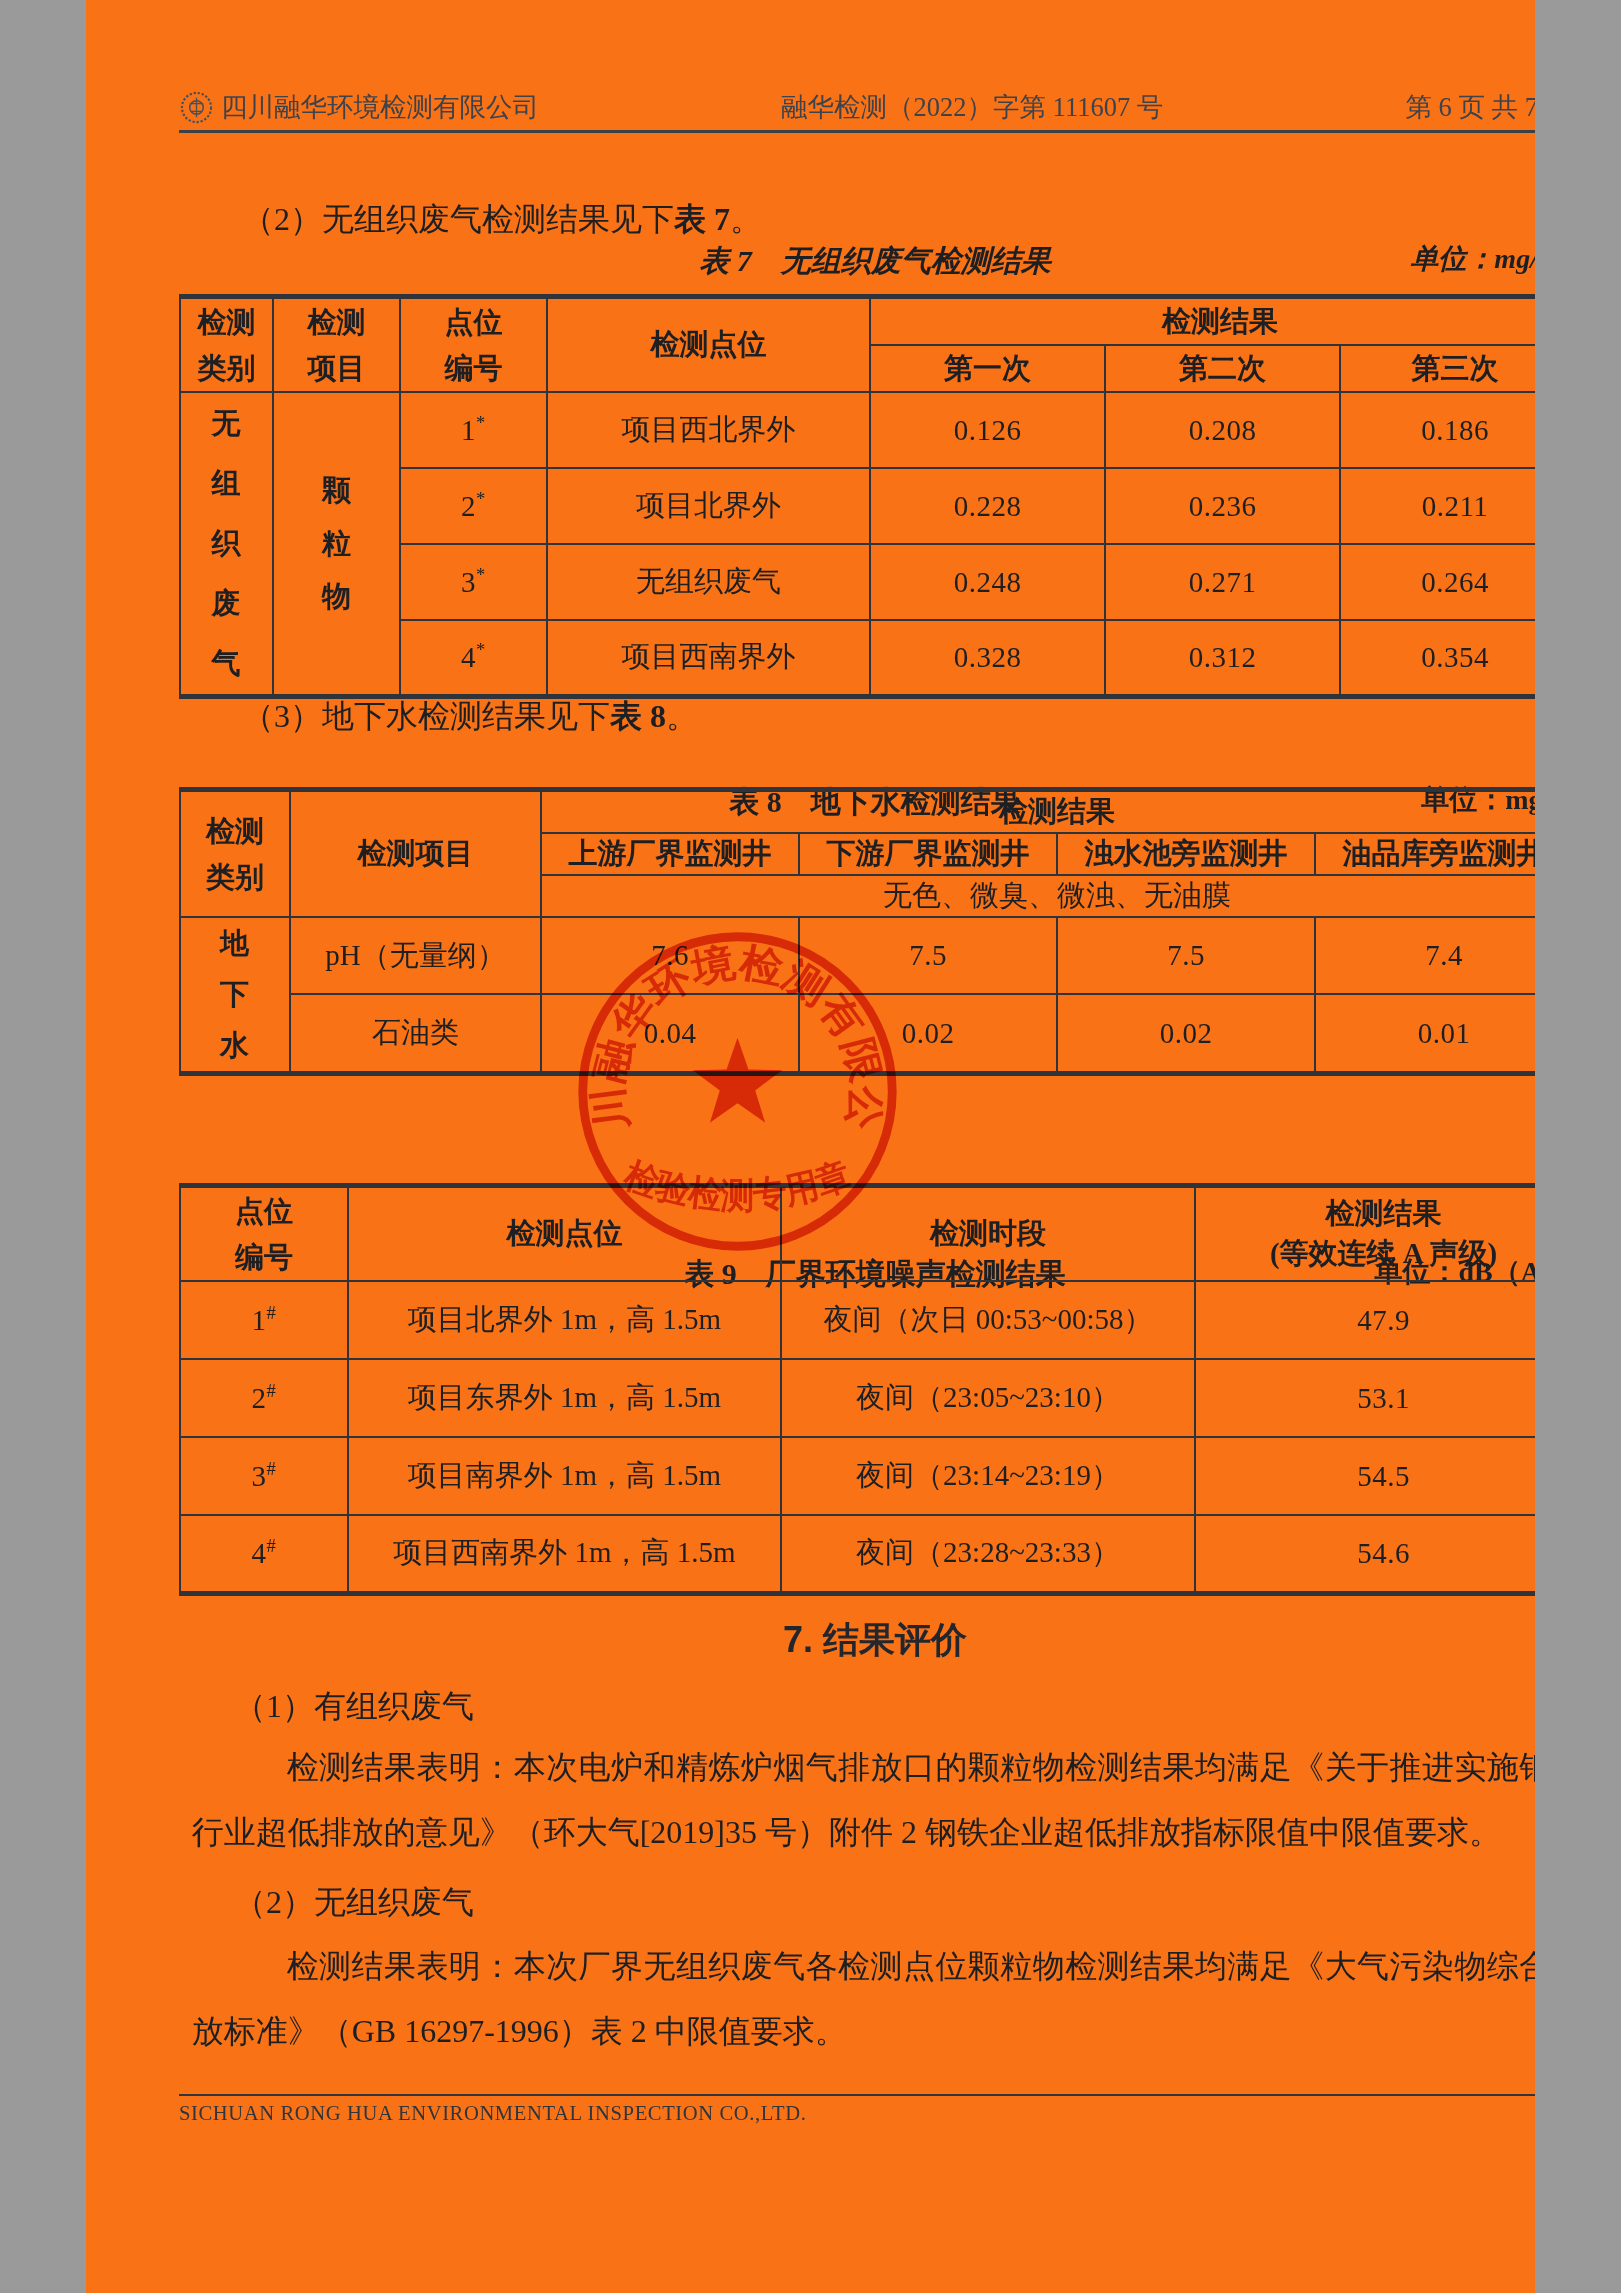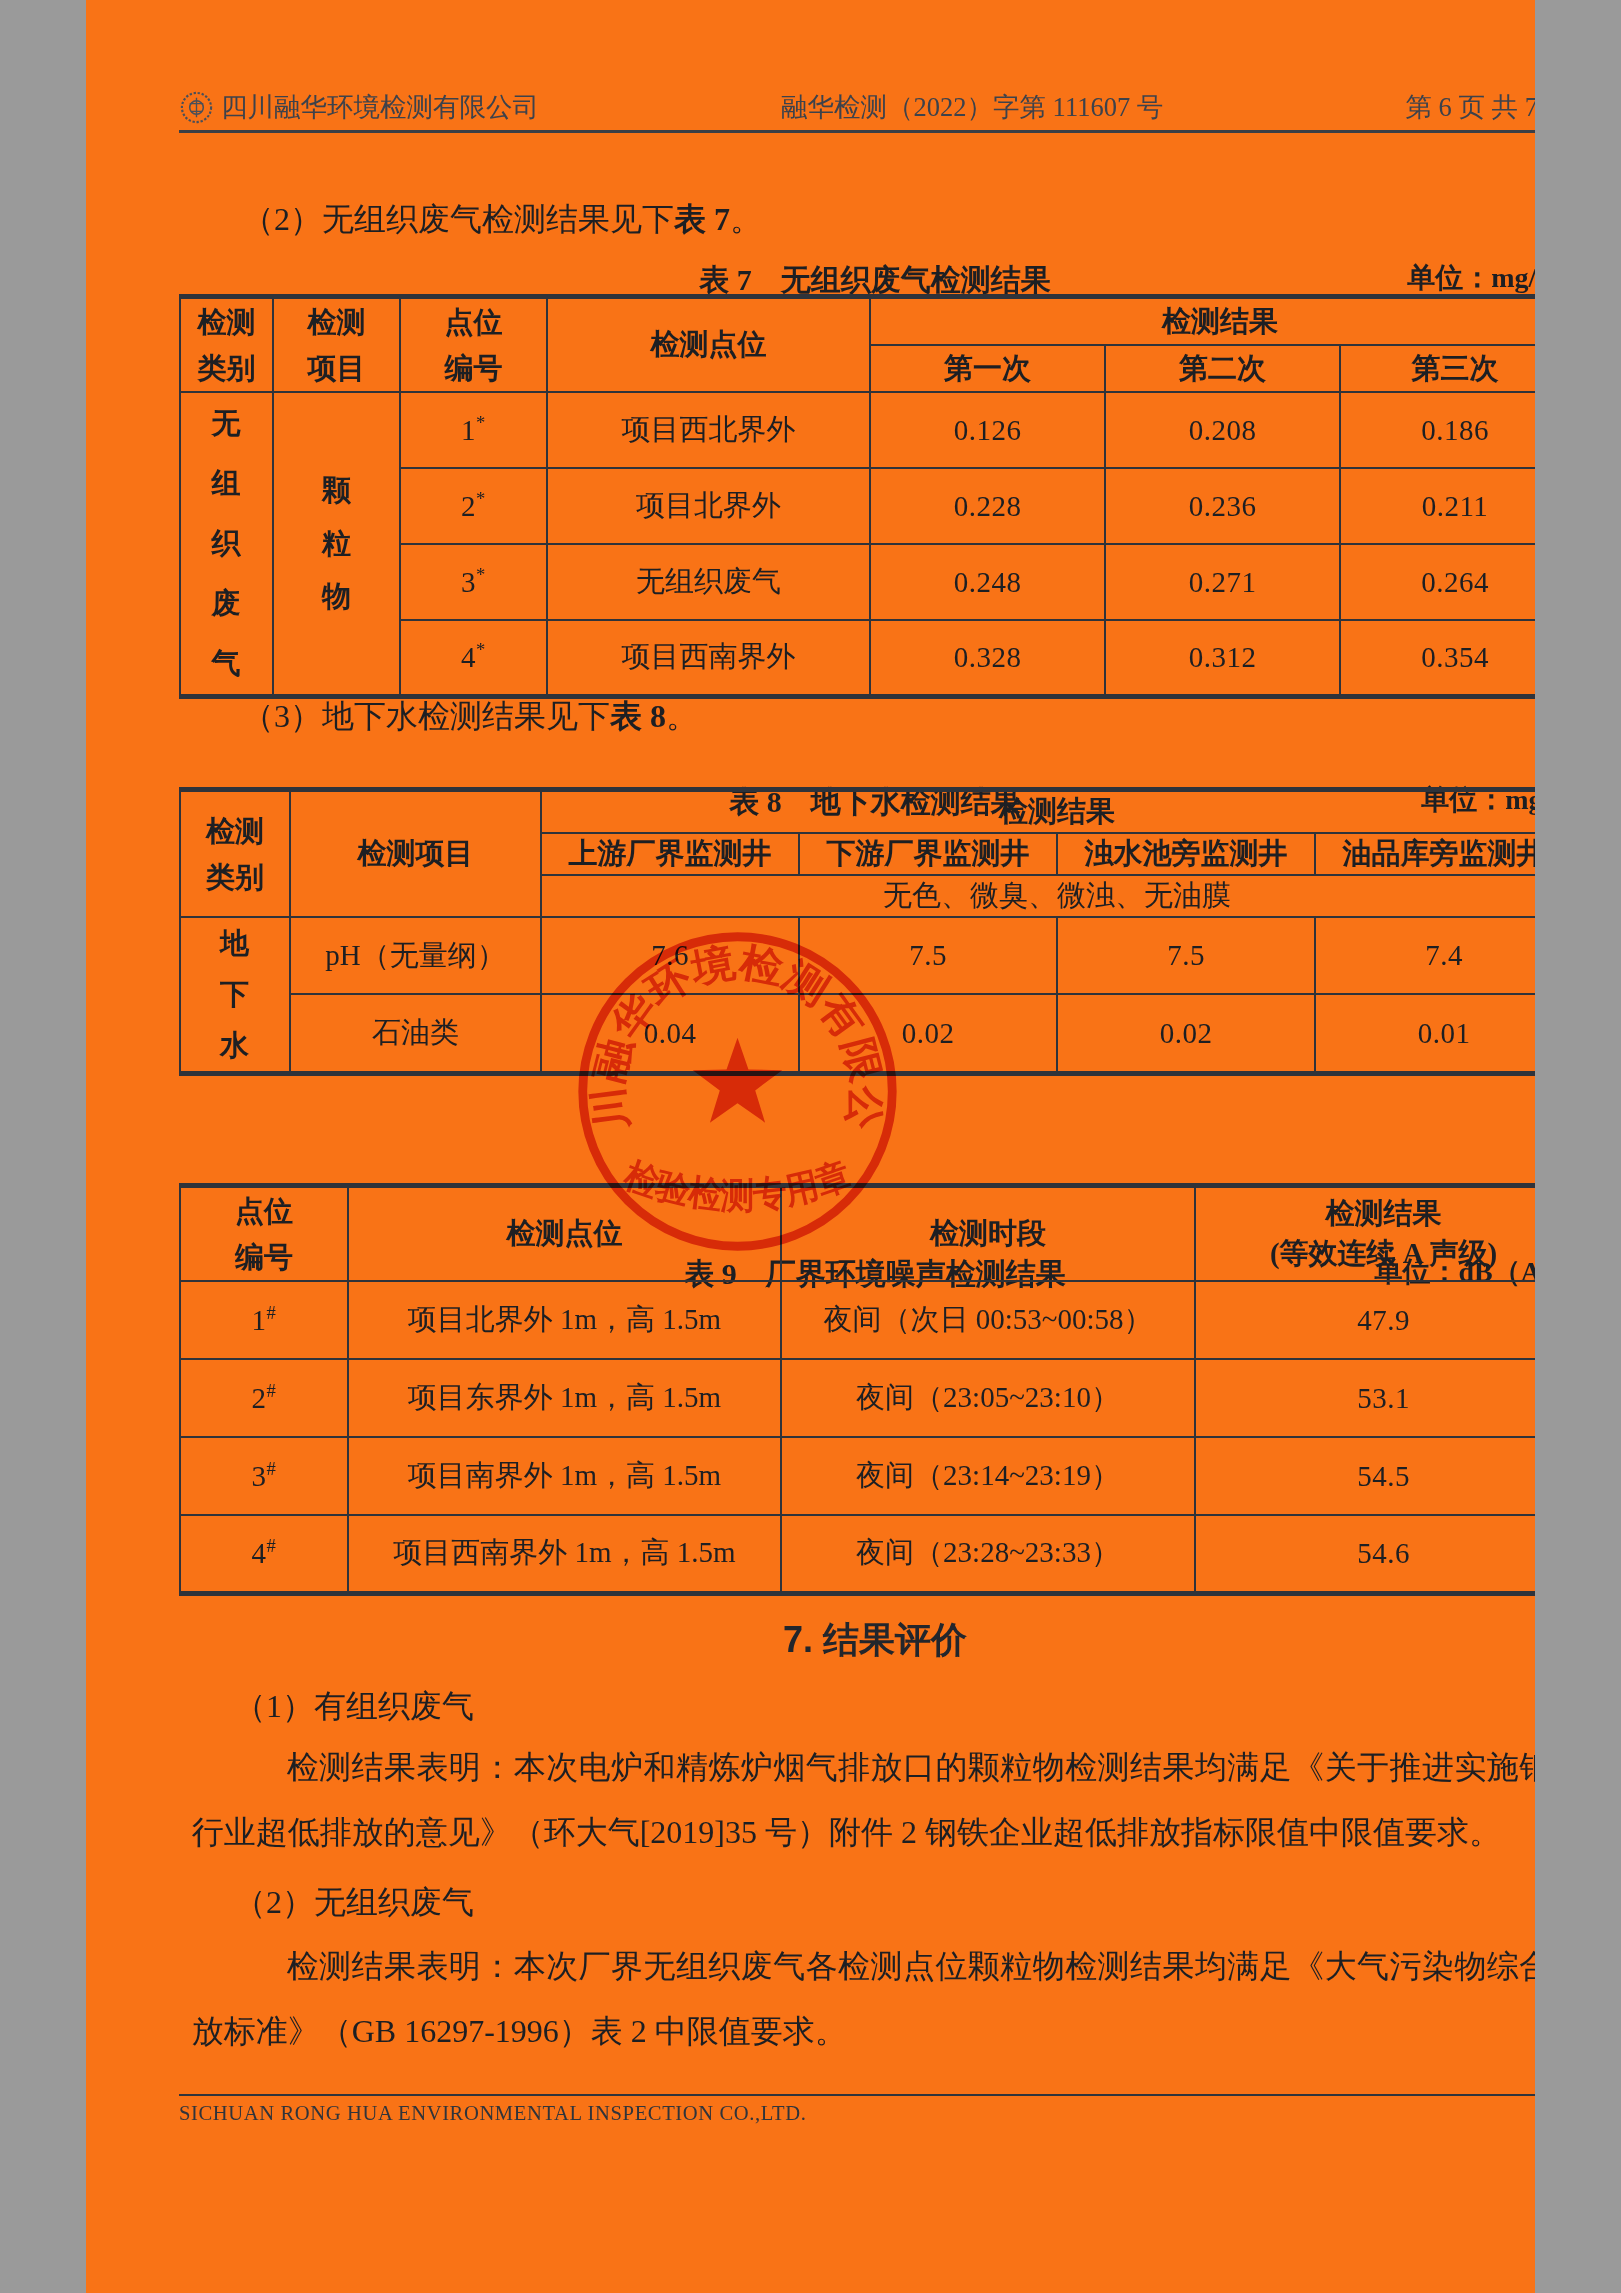--- a/index.html
+++ b/index.html
@@ -66,21 +66,21 @@
       <span>四川融华环境检测有限公司</span>
     </div>
     <div>融华检测（2022）字第 111607 号</div>
     <div>第 6 页 共 7 页</div>
   </div>
 
   <div class="abs intro" style="top:201px;">
     <span>（2）无组织废气检测结果见下</span><span class="b">表 7</span><span>。</span>
   </div>
 
-  <div class="abs caption" style="top:260px;">
+  <div class="abs caption" style="top:241px;font-style:italic;">
     <span class="t-label">表 7</span><span>无组织废气检测结果</span>
     <span class="unit"><span>单位：mg/m</span><sup>3</sup></span>
   </div>
 
   <table class="tbl abs" style="top:294px;">
     <colgroup>
         <col style="width:93px">
         <col style="width:127px">
         <col style="width:147px">
         <col style="width:323px">

